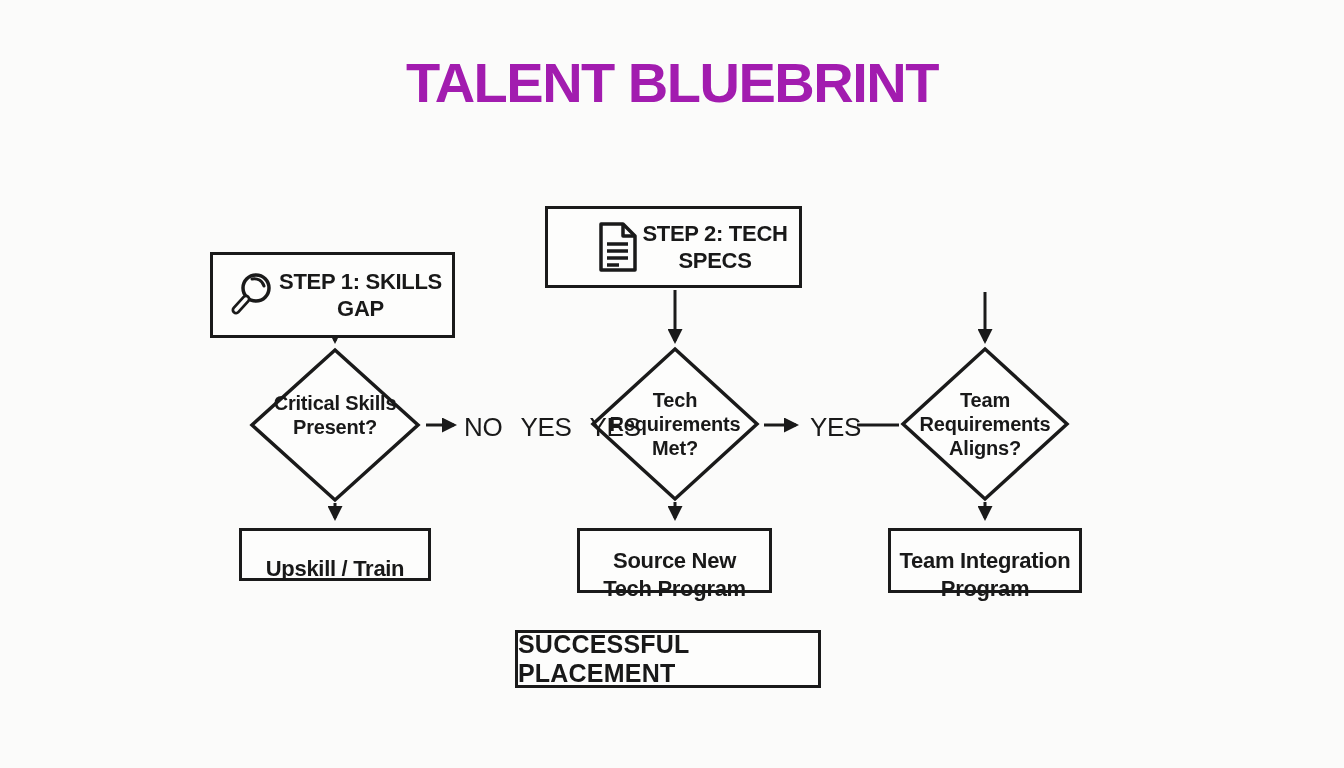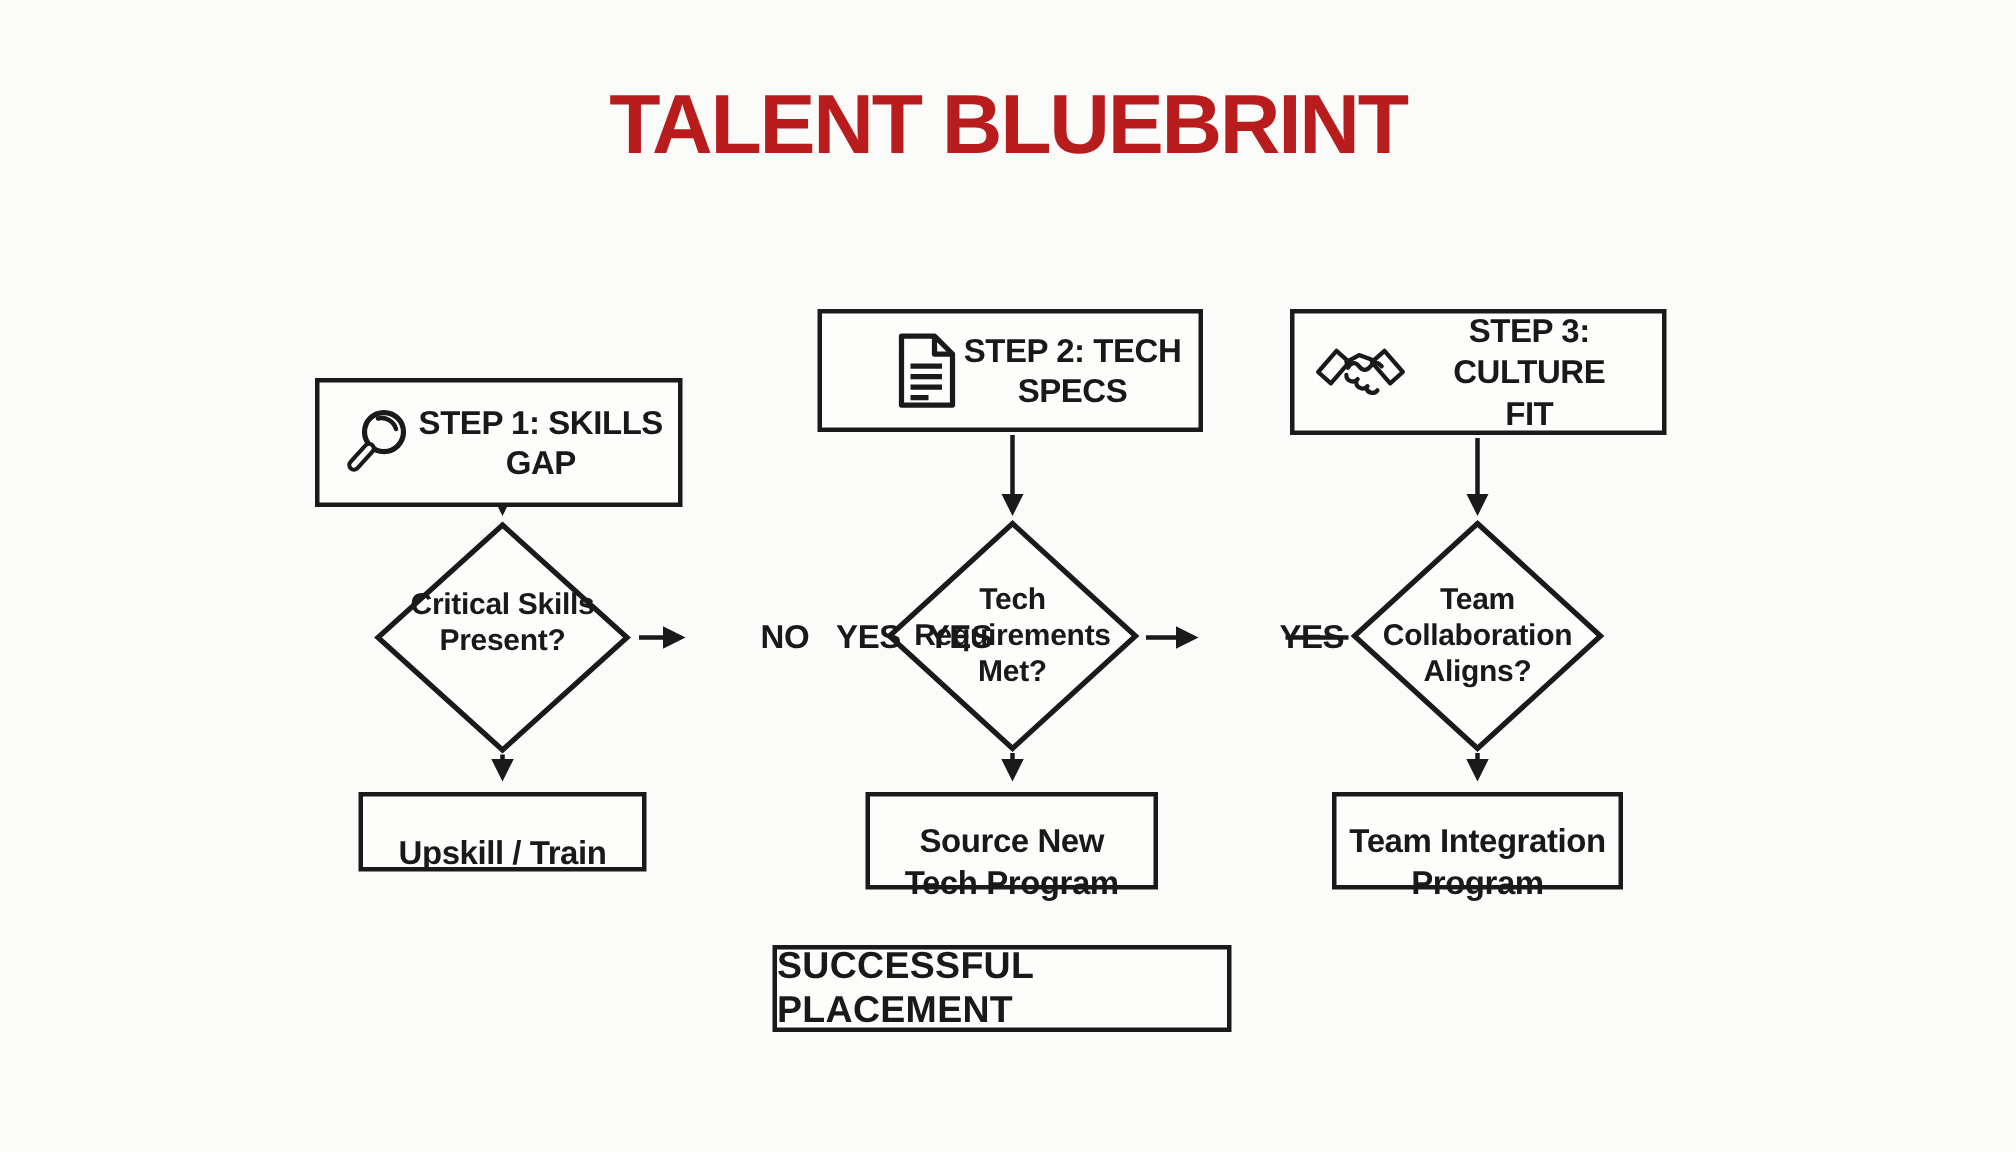--- a/index.html
+++ b/index.html
@@ -4,21 +4,21 @@
 <style>
   html,body{margin:0;padding:0;}
   .canvas{
     position:relative; width:1344px; height:768px; overflow:hidden;
     background:#fbfbfa; color:#191919;
     font-family:"Liberation Sans", sans-serif;
   }
   .title{
     position:absolute; top:50px; left:0; width:100%;
     text-align:center; font-size:56px; font-weight:bold; letter-spacing:-1.5px;
-    color:#b91c1c;
+    color:#a21caf;
   }
   svg.connectors{position:absolute; left:0; top:0; pointer-events:none;}
   .box{
     position:absolute; box-sizing:border-box;
     border:3px solid #1a1a1a; background:#fdfdfc;
     display:flex; align-items:center; justify-content:center;
   }
   .step{padding:0 8px;}
   .s1{left:210px; top:205px; width:245px; height:86px;margin-top:47px;}
   .s2{left:545px; top:206px; width:257px; height:82px;padding-left:43px;}
@@ -30,23 +30,22 @@
   }
   .dlabel{
     position:absolute; width:170px; transform:translate(-50%,-50%);
     text-align:center; font-weight:bold; font-size:20px; line-height:1.2;
     white-space:pre-line; letter-spacing:-0.2px;
   }
   .d1{left:335px; top:415px;}
   .d2{left:675px; top:424px;}
   .d3{left:985px; top:424px;}
   .edge{
-    position:absolute; display:flex; font-weight:bold; font-size:22px;
+    position:absolute; display:flex; font-weight:normal; font-size:26px;
     letter-spacing:-0.3px;
-    margin-left:43px;
   }
   .e1{left:464px; top:412px; gap:18px;}
   .e2{left:810px; top:412px;}
   .outcome{
     text-align:center; font-weight:bold; font-size:22px; line-height:1.25;
     white-space:pre-line; letter-spacing:-0.3px;margin-top:28px;
   }
   .o1{left:239px; top:528px; width:192px; height:53px;}
   .o2{left:577px; top:528px; width:195px; height:65px;}
   .o3{left:888px; top:528px; width:194px; height:65px;}
@@ -106,43 +105,28 @@
         <path d="M28,4 V16 H40" fill="none" stroke="#1a1a1a" stroke-width="3.5" stroke-linejoin="round"></path>
         <line x1="12" y1="24" x2="33" y2="24" stroke="#1a1a1a" stroke-width="3.5"></line>
         <line x1="12" y1="31" x2="33" y2="31" stroke="#1a1a1a" stroke-width="3.5"></line>
         <line x1="12" y1="38" x2="33" y2="38" stroke="#1a1a1a" stroke-width="3.5"></line>
         <line x1="12" y1="45" x2="24" y2="45" stroke="#1a1a1a" stroke-width="3.5"></line>
       </svg>
     </span>
     <span class="step-label">STEP 2: TECH SPECS</span>
   </div>
 
-  <div class="box step s3">
-    <span class="icon">
-      <svg width="64" height="50" viewBox="0 0 68 52">
-        <polygon points="4,26 17,11 26,19 13,34" fill="none" stroke="#1a1a1a" stroke-width="3" stroke-linejoin="round"></polygon>
-        <polygon points="64,26 51,11 42,19 55,34" fill="none" stroke="#1a1a1a" stroke-width="3" stroke-linejoin="round"></polygon>
-        <path d="M24,19 L33,14 L44,18" fill="none" stroke="#1a1a1a" stroke-width="3" stroke-linecap="round" stroke-linejoin="round"></path>
-        <path d="M25,23 q4,-6 8,-1 q4,5 8,0 q4,-5 8,0" fill="none" stroke="#1a1a1a" stroke-width="3" stroke-linecap="round"></path>
-        <path d="M24,28 a4.5,4.5 0 0 0 8,3" fill="none" stroke="#1a1a1a" stroke-width="3" stroke-linecap="round"></path>
-        <path d="M31,33 a4.5,4.5 0 0 0 8,3" fill="none" stroke="#1a1a1a" stroke-width="3" stroke-linecap="round"></path>
-        <path d="M38,37 a4.5,4.5 0 0 0 8,2" fill="none" stroke="#1a1a1a" stroke-width="3" stroke-linecap="round"></path>
-      </svg>
-    </span>
-    <span class="step-label">STEP 3: CULTURE
-FIT</span>
-  </div>
 
   <div class="dlabel d1">Critical Skills
 Present?</div>
   <div class="dlabel d2">Tech
 Requirements
 Met?</div>
   <div class="dlabel d3">Team
-Collaboration
+Requirements
 Aligns?</div>
 
   <div class="edge e1">
     <span>NO</span>
     <span>YES</span>
     <span>YES</span>
   </div>
   <div class="edge e2">
     <span>YES</span>
   </div>

